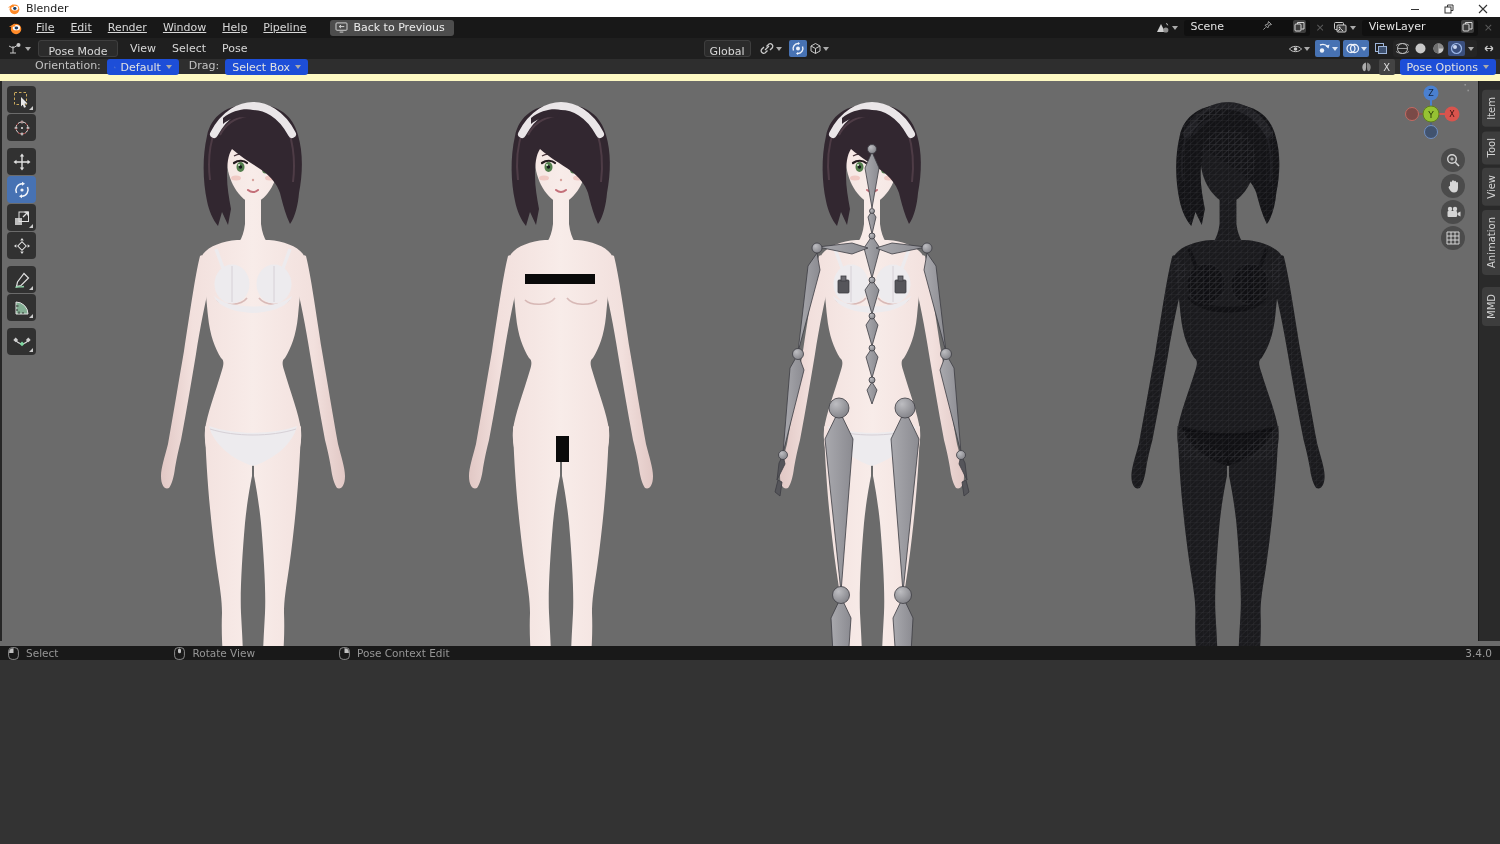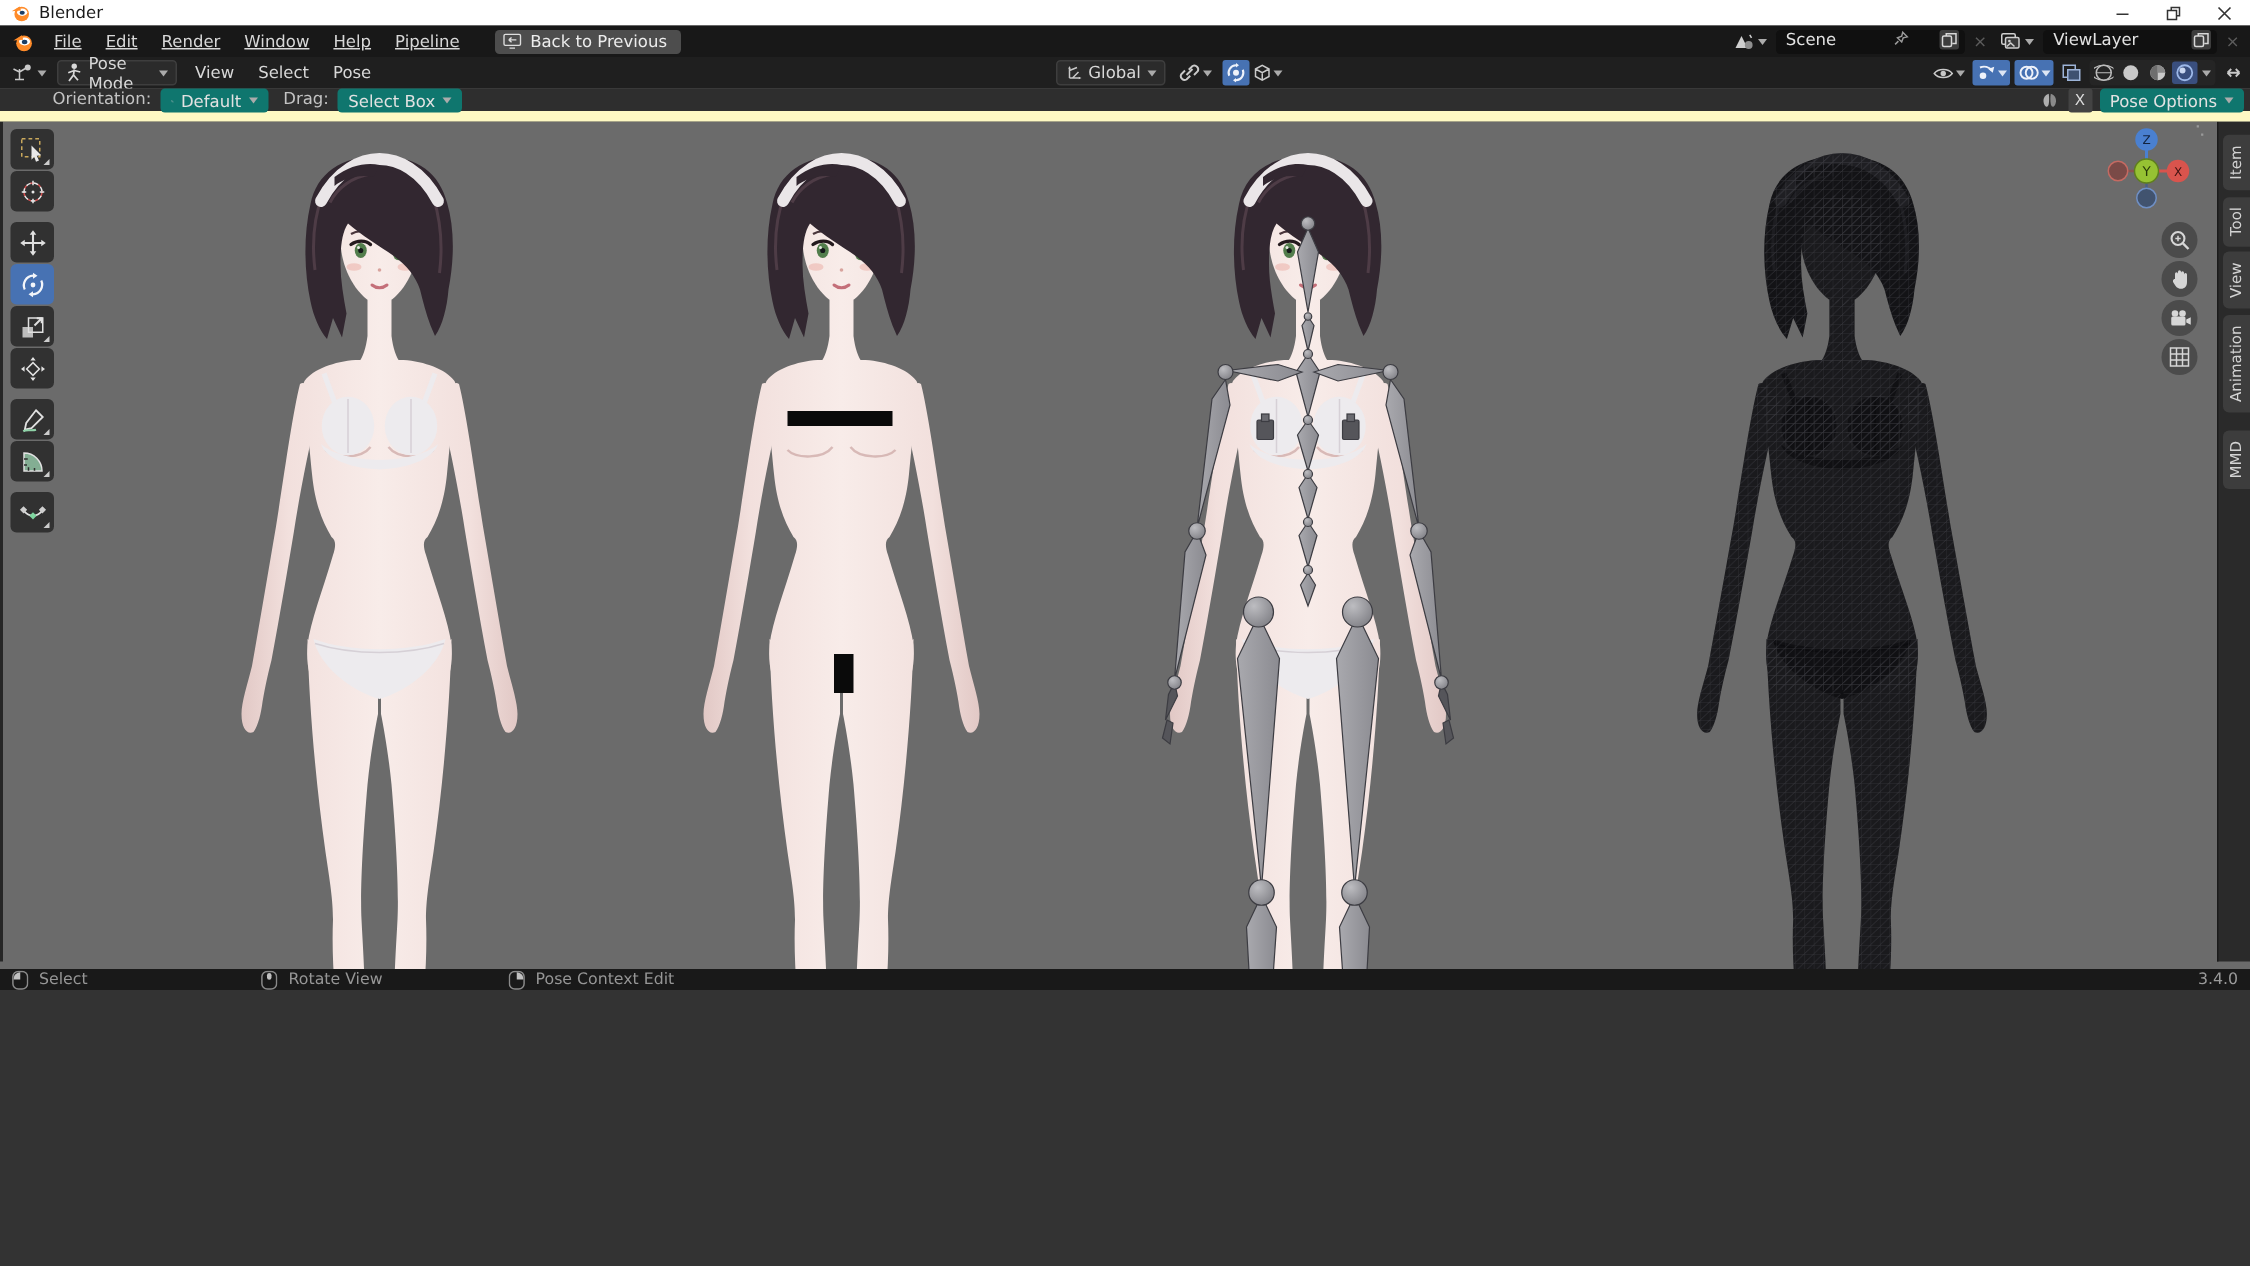--- a/index.html
+++ b/index.html
@@ -26,37 +26,37 @@
   .idfield { background:#101010; border-radius:3px; height:16px; display:flex; align-items:flex-start;
              color:#e3e3e3; padding:0 4px 0 7px; gap:20px; }
   .idfield .grow { flex:1; }
   .raised { background:#3d3d3d; border-radius:2px; padding:1px; display:flex; }
   .dimx { color:#5c5c5c; font-size:11px; padding:0 2px; }
 
   
   .vheader { position:absolute; top:38px; left:0; right:0; height:21px; background:#1f1f1f;
              display:flex; align-items:center; font-size:11px; color:#d8d8d8; z-index:30; }
   .pill { background:#2b2b2b; border:1px solid #3e3e3e; border-radius:3px; height:17px;
-          display:flex; align-items:center; gap:4px; padding:0 5px; }
+          display:flex; align-items:center; gap:4px; padding:0 5px;flex-direction:column; }
   .hmenu { padding:0 8px; line-height:21px; }
   .chev { width:0; height:0; border-left:3px solid transparent; border-right:3px solid transparent;
           border-top:4px solid #ababab; display:inline-block; }
   .ibtn { height:17px; display:flex; align-items:center; gap:1px; padding:0 2px; border-radius:2px; }
   .ibtn.blue { background:#4772b3; }
   .ibtn.blue .chev { border-top-color:#dde6f4; }
   .hdr-right { margin-left:auto; display:flex; align-items:center; gap:3px; margin-right:2px; }
   .shadegrp { display:flex; align-items:center; background:#252525; border-radius:3px; padding:1px; gap:1px; }
   .sphbtn { width:17px; height:15px; display:flex; align-items:center; justify-content:center; border-radius:2px; }
   .sphbtn.active { background:#3a4f7e; }
 
   
   .tsettings { position:absolute; top:59px; left:0; right:0; height:22px; background:#2e2e2e;
                border-bottom:7px solid #fef9c3; display:flex; align-items:flex-start; font-size:11px;
                color:#cfcfcf; z-index:30; }
-  .tpill { background:#0f766e; border-radius:3px; height:16px; display:flex; align-items:center;
+  .tpill { background:#1d4ed8; border-radius:3px; height:16px; display:flex; align-items:center;
            gap:5px; padding:0 7px; color:#e2e2e2; }
   .ts-right { margin-left:auto; display:flex; align-items:center; gap:5px; margin-right:4px; }
   .xbtn { background:#434343; border-radius:2px; width:16px; height:16px; display:flex;
           align-items:center; justify-content:center; color:#dcdcdc; font-size:10px; }
 
   
   .ltools { position:absolute; left:7px; top:86px; width:30px; display:flex; flex-direction:column;
             gap:1px; z-index:20; }
   .tgap { height:5px; }
   .tbtn { width:29px; height:27px; background:rgba(44,44,44,0.92); border-radius:4px;

